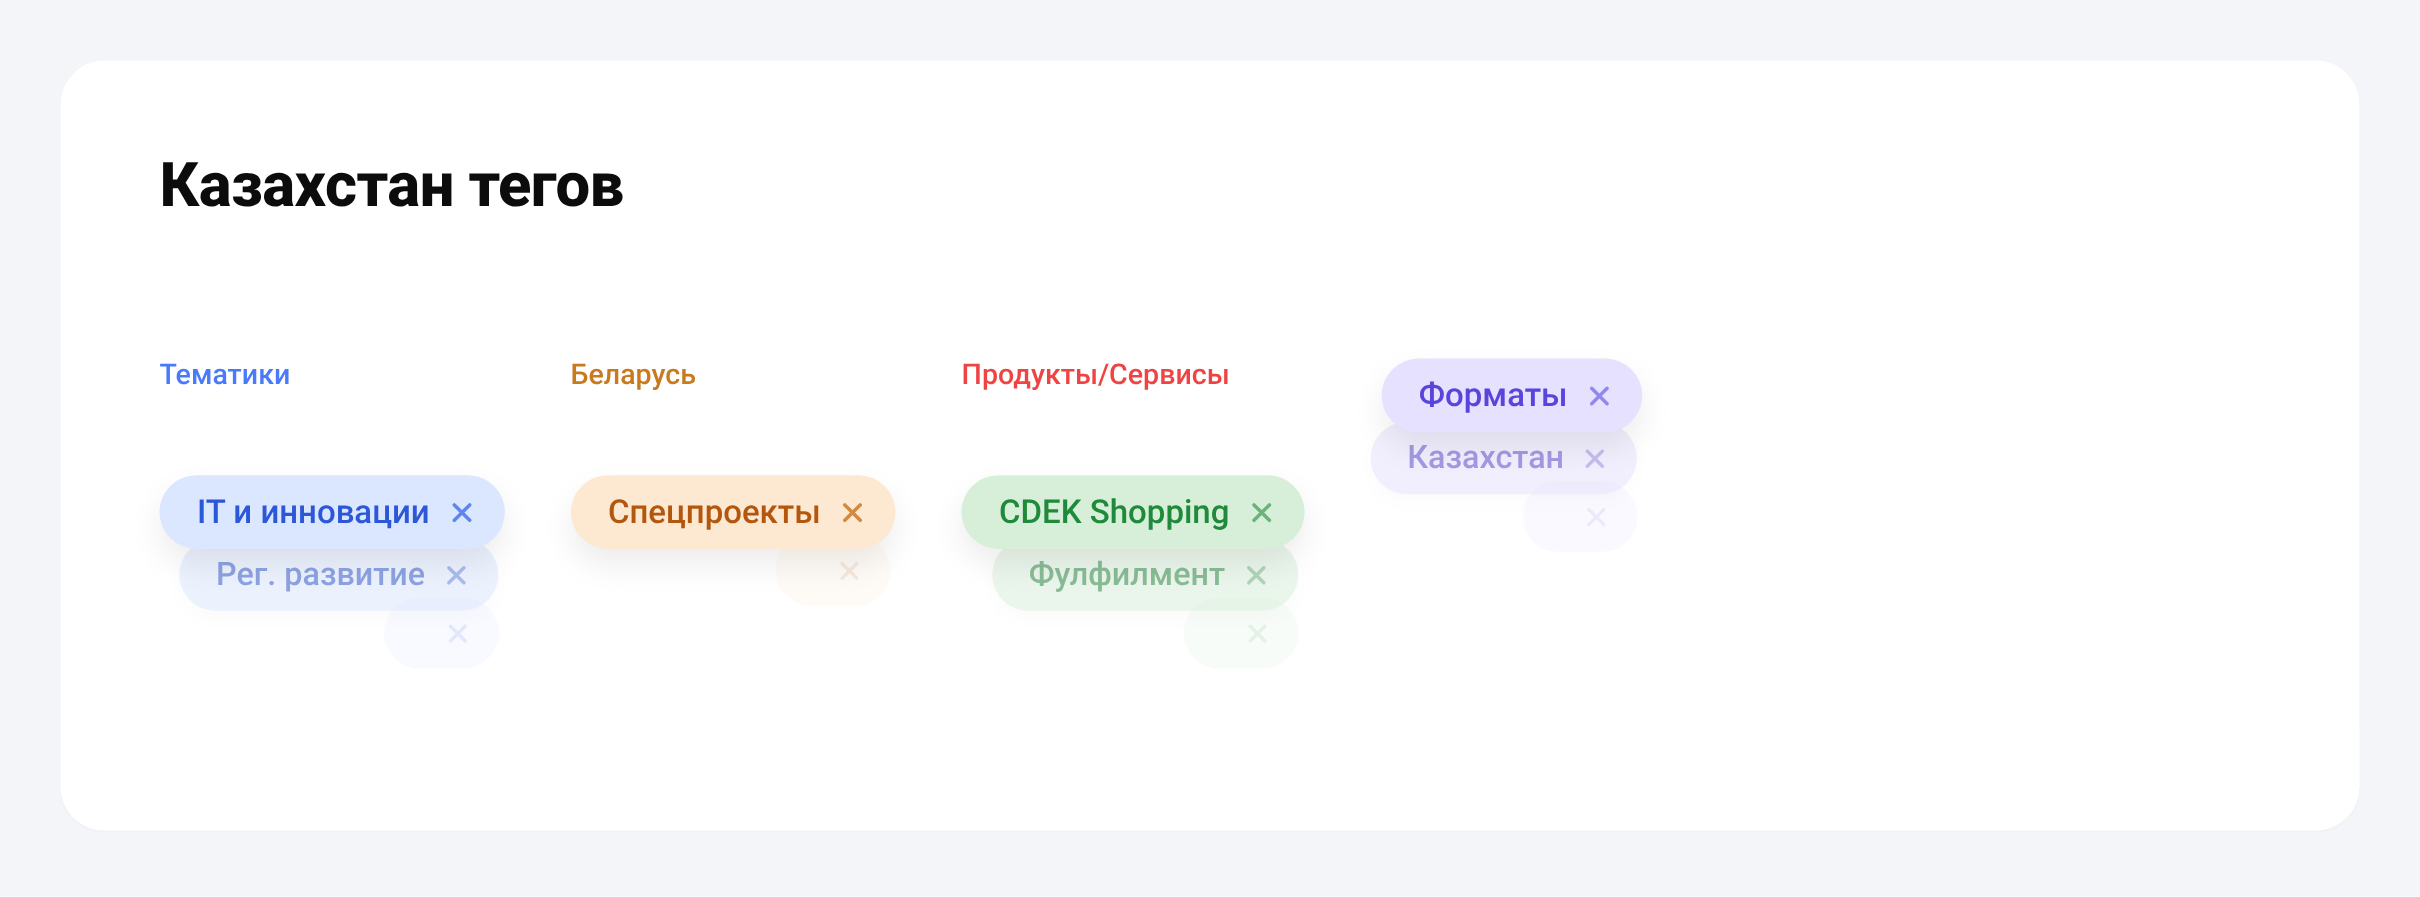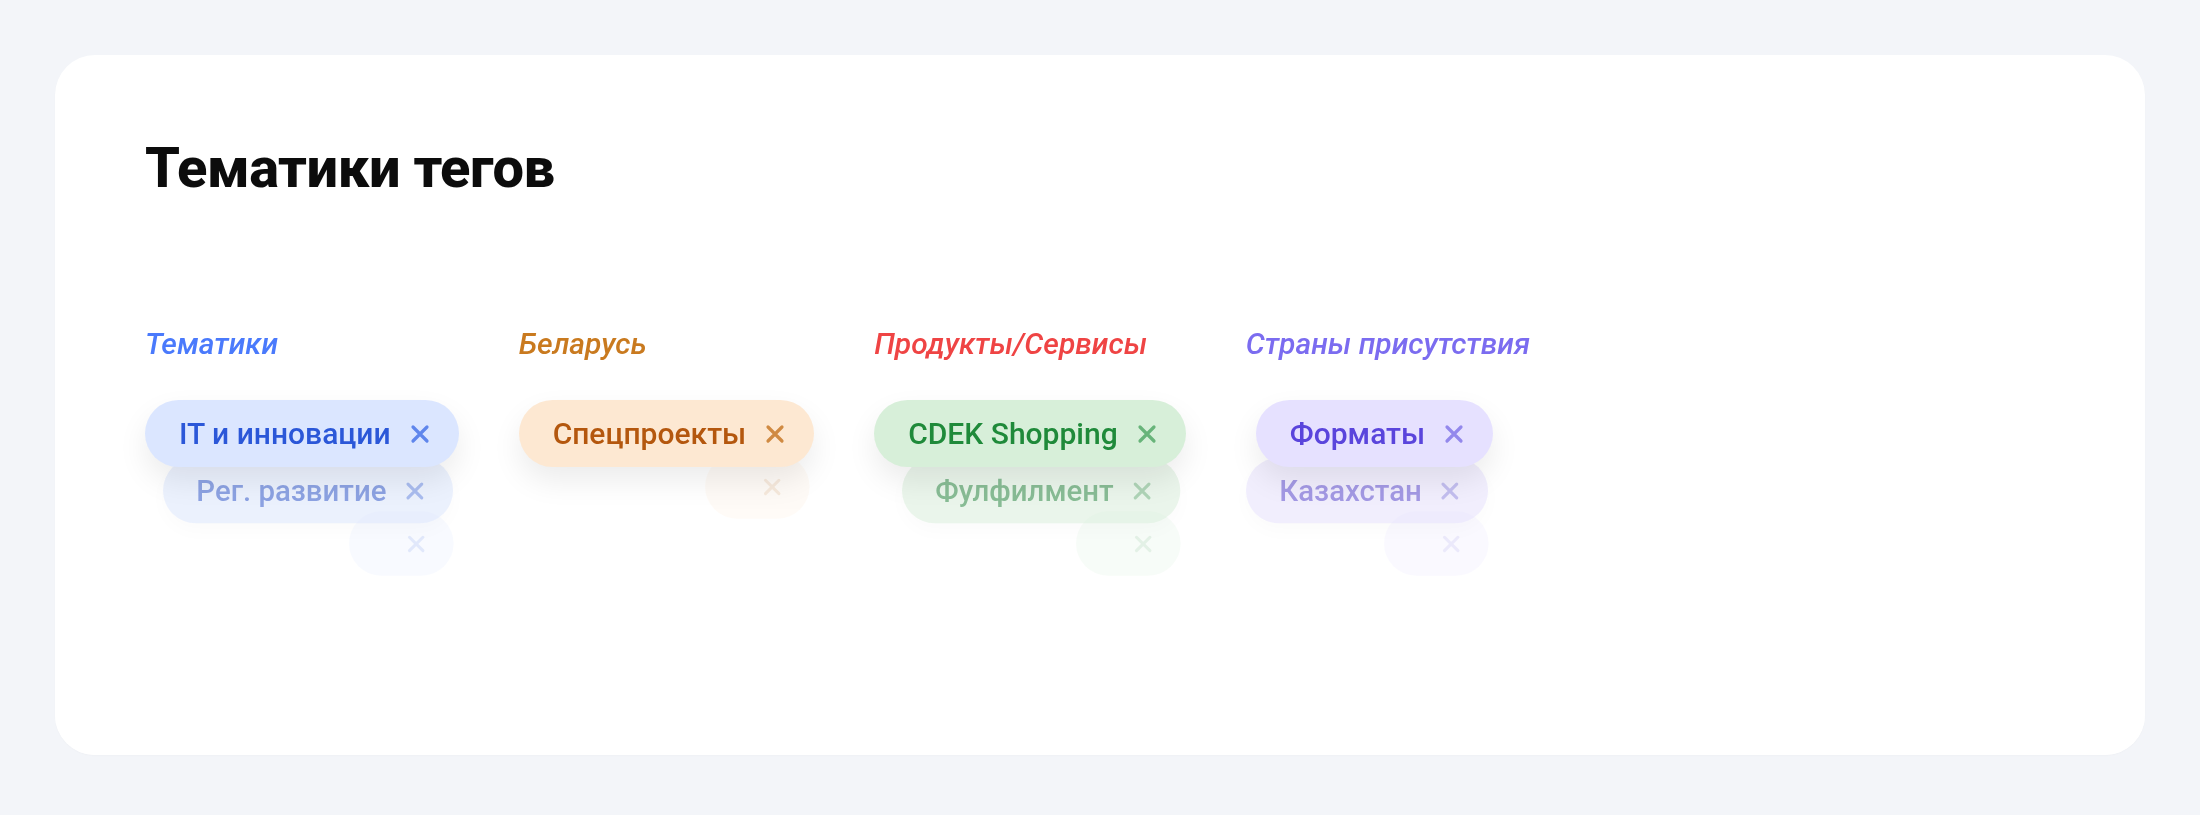--- a/index.html
+++ b/index.html
@@ -28,24 +28,23 @@
     display: flex;
     gap: 60px;
     margin-top: 125px;
   }
   .col {
     display: flex;
     flex-direction: column;
     align-items: flex-start;
   }
   .col-header {
-    font-size: 30px;
+    font-size: 26px;
     font-weight: 500;
-    margin-bottom: 39px;
-    font-style: italic;
+    margin-bottom: 76px;
   }
   .tag-stack {
     position: relative;
   }
   .tag {
     display: inline-flex;
     align-items: center;
     gap: 18px;
     border-radius: 999px;
     padding: 16px 28px 16px 34px;
@@ -110,21 +109,21 @@
     left: 0; right: 0; bottom: 0;
     height: 120px;
     background: linear-gradient(to bottom, rgba(255,255,255,0), #ffffff 70%);
     pointer-events: none;
   }
 </style>
 </head>
 <body>
 
 <div class="card">
-  <h1 class="title">Тематики тегов</h1>
+  <h1 class="title">Казахстан тегов</h1>
 
   <div class="columns">
 
     <div class="col theme-blue">
       <div class="col-header">Тематики</div>
       <div class="tag-stack">
         <div class="layer layer-1">
           <span class="tag">
             <span class="label">IT и инновации</span>
             <span class="x">
@@ -213,21 +212,20 @@
               <svg width="22" height="22" viewBox="0 0 22 22">
                   <path class="x-stroke" d="M4 4 L18 18 M18 4 L4 18" stroke-width="3.2" stroke-linecap="round" fill="none"></path>
                 </svg>
             </span>
           </span>
         </div>
       </div>
     </div>
 
     <div class="col theme-purple">
-      <div class="col-header">Страны присутствия</div>
       <div class="tag-stack">
         <div class="layer layer-1">
           <span class="tag">
             <span class="label">Форматы</span>
             <span class="x">
               <svg width="22" height="22" viewBox="0 0 22 22">
                   <path class="x-stroke" d="M4 4 L18 18 M18 4 L4 18" stroke-width="3.2" stroke-linecap="round" fill="none"></path>
                 </svg>
             </span>
           </span>

